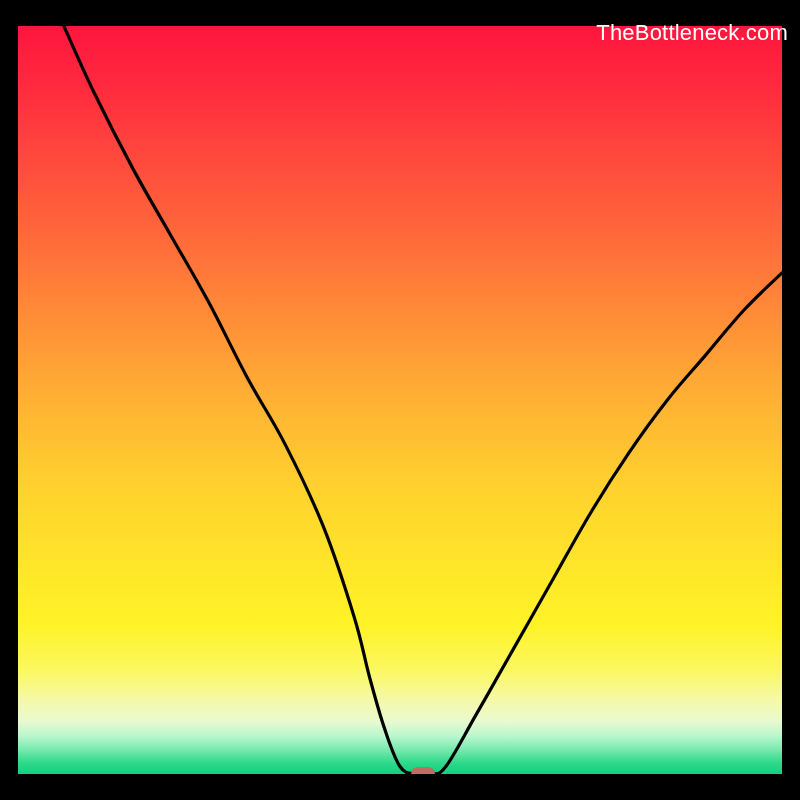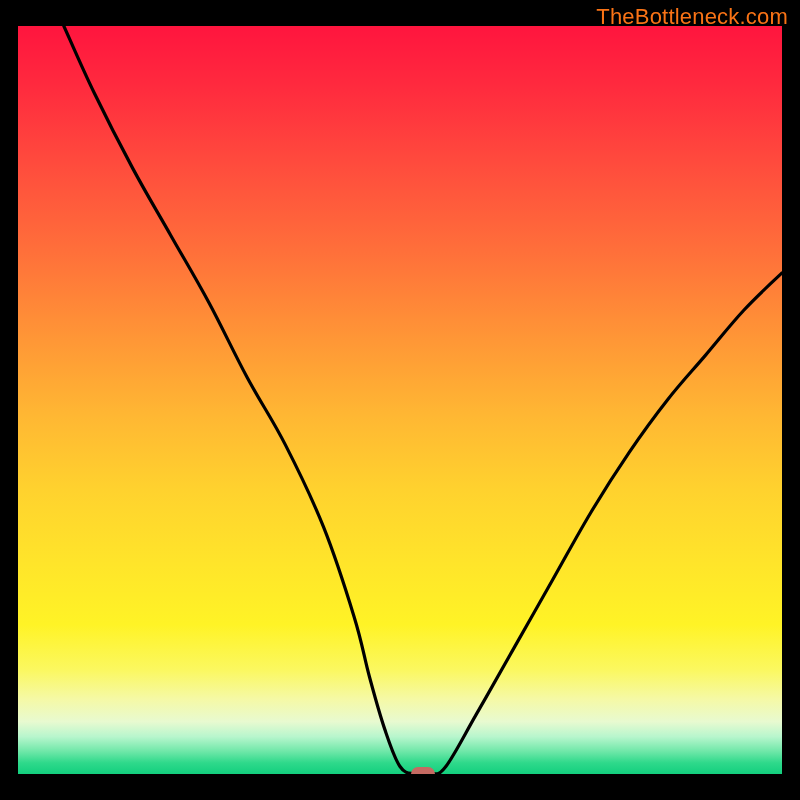--- a/index.html
+++ b/index.html
@@ -12,23 +12,23 @@
     font-family: Arial, Helvetica, sans-serif;
   }
   .stage {
     position: relative;
     width: 800px;
     height: 800px;
     background: #000;
   }
   .watermark {
     position: absolute;
-    top: 4px;
+    top: 20px;
     right: 12px;
-    color: #f97316;
+    color: #ffffff;
     font-size: 22px;
     font-weight: 500;
     letter-spacing: 0.2px;
     z-index: 50;
   }
   .plot-area {
     position: absolute;
     left: 18px;
     top: 26px;
     width: 764px;

